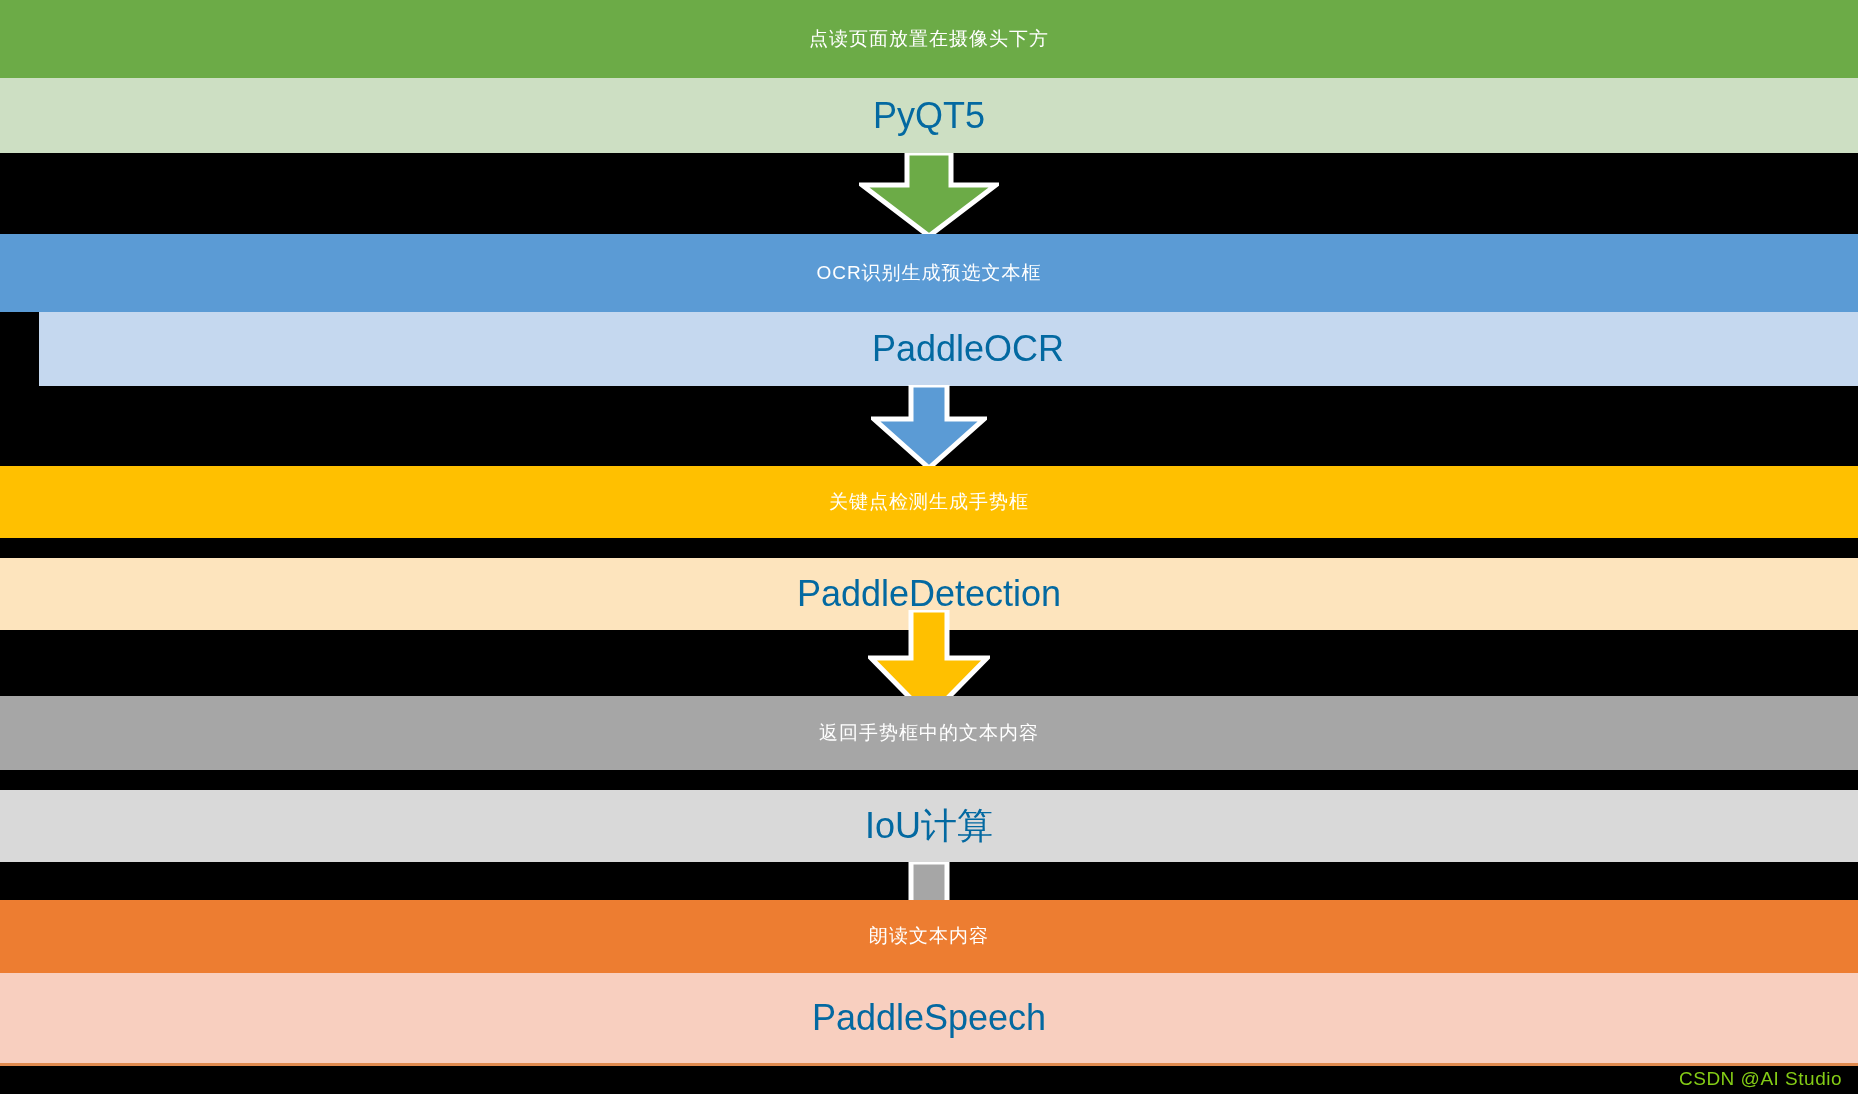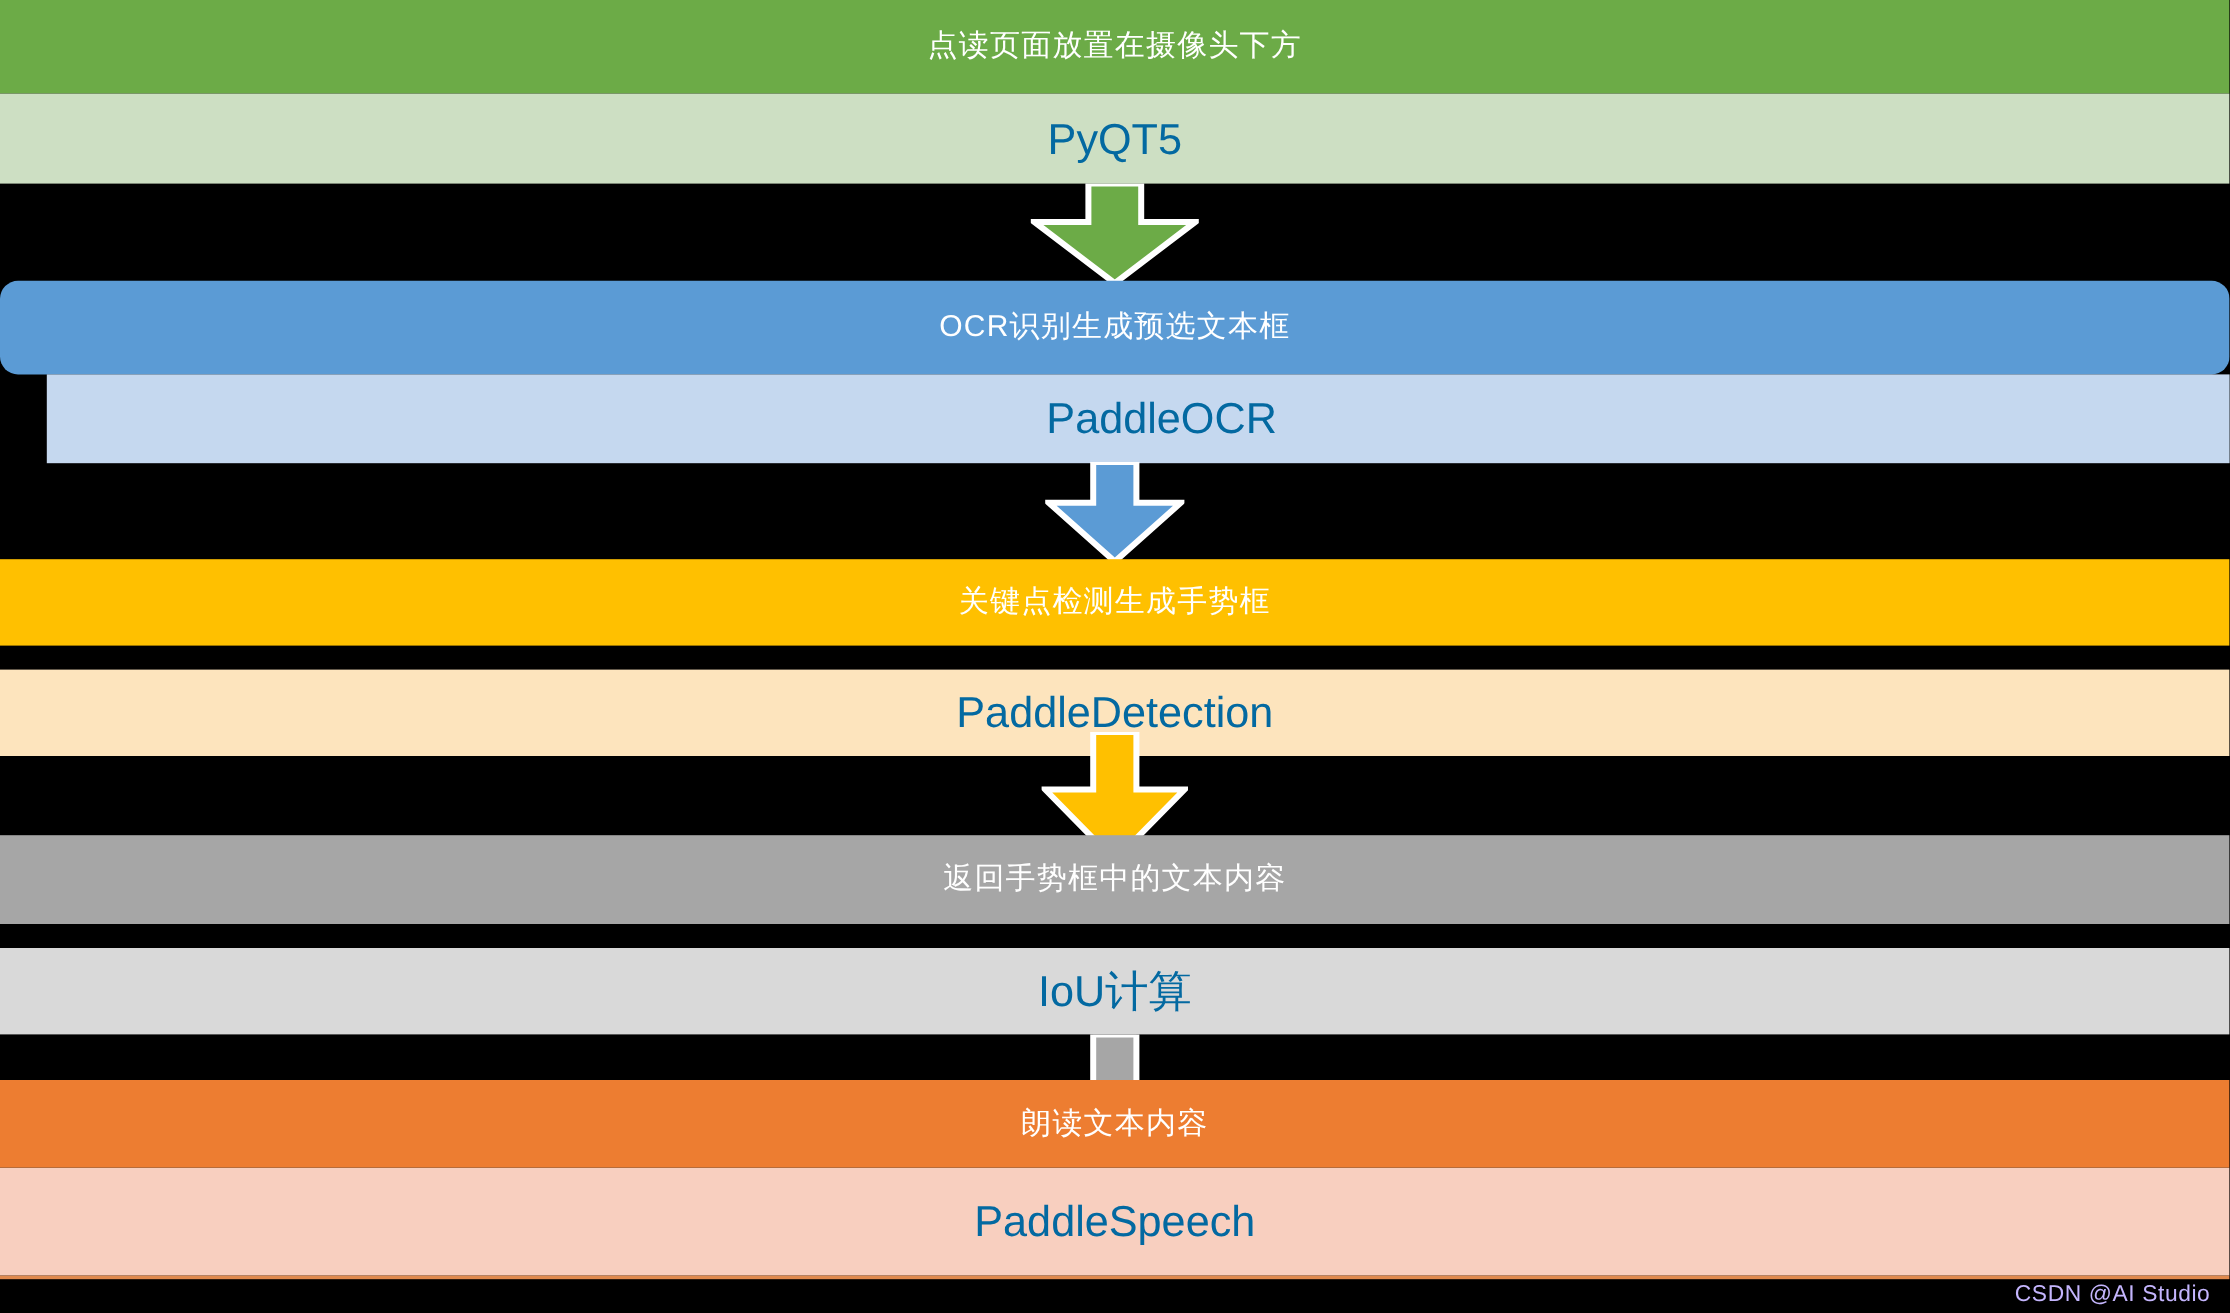--- a/index.html
+++ b/index.html
@@ -28,21 +28,21 @@
     position: absolute;
     left: 0;
     width: 1858px;
     display: flex;
     align-items: center;
     justify-content: center;
     box-sizing: border-box;
   }
 
   .band-title {
-    font-size: 25px;
+    font-size: 19px;
     font-weight: 500;
     letter-spacing: 1px;
     color: #ffffff;
     text-align: center;
     line-height: 1.1;
     white-space: nowrap;
   }
 
   .band-sub {
     font-size: 36px;
@@ -51,21 +51,21 @@
     text-align: center;
     line-height: 1.1;
     white-space: nowrap;
   }
 
   
   .s1-head { top: 0px;   height: 78px;  background: #6cab47; }
   .s1-sub  { top: 78px;  height: 75px;  background: #cddfc3; }
 
   
-  .s2-head { top: 234px; height: 78px;  background: #5b9bd5; border-radius: 15px; }
+  .s2-head { top: 234px; height: 78px;  background: #5b9bd5; }
   .s2-sub  { top: 312px; height: 74px;  background: #c5d8ef; margin-left: 39px; }
 
   
   .s3-head { top: 466px; height: 72px;  background: #ffc000; }
   .s3-sub  { top: 538px; height: 72px;  background: #fde4bd; margin-top: 20px; }
 
   
   .s4-head { top: 696px; height: 74px;  background: #a6a6a6; }
   .s4-sub  { top: 790px; height: 72px;  background: #d9d9d9; }
 
@@ -95,21 +95,21 @@
   .a2 { top: 385px; width: 116px; height: 85px; }
   .a3 { top: 610px; width: 122px; height: 110px; }
   .a4 { top: 862px; width: 122px; height: 110px; }
 
   
   .watermark {
     position: absolute;
     right: 16px;
     top: 1068px;
     font-size: 19px;
-    color: #c4b5fd;
+    color: #84cc16;
     font-family: "Liberation Sans", "DejaVu Sans", sans-serif;
     letter-spacing: 0.5px;
     white-space: nowrap;
   }
 </style>
 </head>
 <body>
 
 <div id="flow">
 

